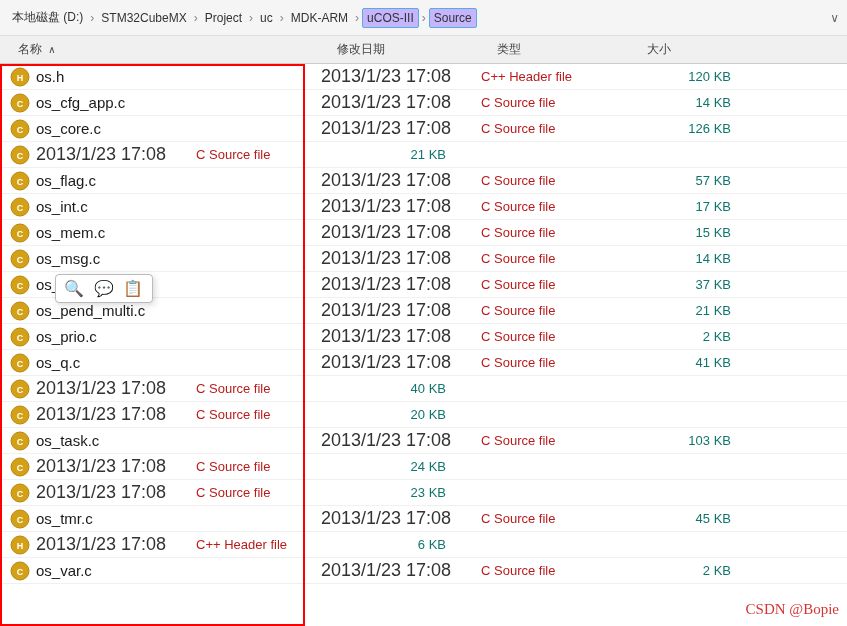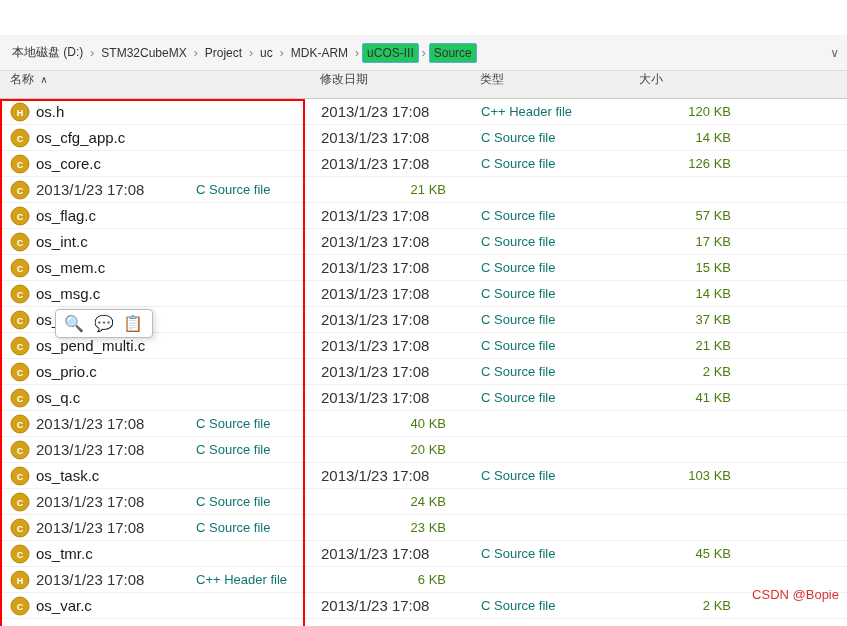--- a/index.html
+++ b/index.html
@@ -15,60 +15,60 @@
 
     
     .breadcrumb-bar {
       display: flex;
       align-items: center;
       height: 36px;
       background: #f5f5f5;
       border-bottom: 1px solid #ddd;
       padding: 0 8px;
       gap: 2px;
-      margin-top: 35px;
     }
     .breadcrumb-item {
       color: #333;
       font-size: 12px;
       cursor: pointer;
       padding: 2px 4px;
     }
     .breadcrumb-sep {
       color: #888;
       font-size: 12px;
       padding: 0 1px;
     }
     .breadcrumb-item.active {
-      background: #22c55e;
+      background: #c4b5fd;
       border: 1px solid #5aadda;
       border-radius: 2px;
       font-weight: normal;
     }
     .breadcrumb-arrow {
       margin-left: auto;
       color: #666;
       font-size: 12px;
       cursor: pointer;
     }
 
     
     .col-header {
       display: flex;
+      align-items: center;
       height: 28px;
       background: #f0f0f0;
       border-bottom: 1px solid #ccc;
-      padding: 0 10px;
+      padding: 0 18px;
       font-size: 12px;
       color: #444;
     }
     .col-name { width: 310px; cursor: pointer; }
-    .col-date { width: 160px; cursor: pointer; }
+    .col-date { width: 160px; cursor: pointer; margin-left: 9px; }
     .col-type { width: 150px; cursor: pointer; }
-    .col-size { width: 100px; cursor: pointer; margin-left: 9px; }
+    .col-size { width: 100px; cursor: pointer; }
     .col-sort-arrow { font-size: 10px; margin-left: 3px; }
 
     
     .file-list {
       overflow-y: auto;
       height: calc(626px - 36px - 28px);
     }
     .file-row {
       display: flex;
       align-items: center;
@@ -89,32 +89,32 @@
     .file-name {
       width: 285px;
       font-size: 15px;
       overflow: hidden;
       text-overflow: ellipsis;
       white-space: nowrap;
       color: #1a1a1a;
     }
     .file-date {
       width: 160px;
-      font-size: 15px;
+      font-size: 18px;
       color: #333;
     }
     .file-type {
       width: 150px;
       font-size: 13px;
-      color: #0f766e;
+      color: #b91c1c;
     }
     .file-size {
       width: 100px;
       font-size: 13px;
-      color: #4d7c0f;
+      color: #0f766e;
       text-align: right;
     }
 
     
     .file-list-wrapper {
       position: relative;
     }
     .highlight-box {
       position: absolute;
       top: 0;
@@ -143,26 +143,27 @@
     }
     .tooltip-icon {
       font-size: 16px;
       cursor: pointer;
       color: #444;
     }
 
     
     .watermark {
       position: absolute;
-      bottom: 24px;
+      bottom: 8px;
       right: 8px;
-      font-size: 13px;
+      font-size: 15px;
       color: #c00;
       opacity: 0.8;
       pointer-events: none;
+      font-family: Liberation Serif, serif;
     }
   </style>
 </head>
 <body>
 
 <div class="breadcrumb-bar">
   <span class="breadcrumb-item">本地磁盘 (D:)</span>
   <span class="breadcrumb-sep">›</span>
   <span class="breadcrumb-item">STM32CubeMX</span>
   <span class="breadcrumb-sep">›</span>

